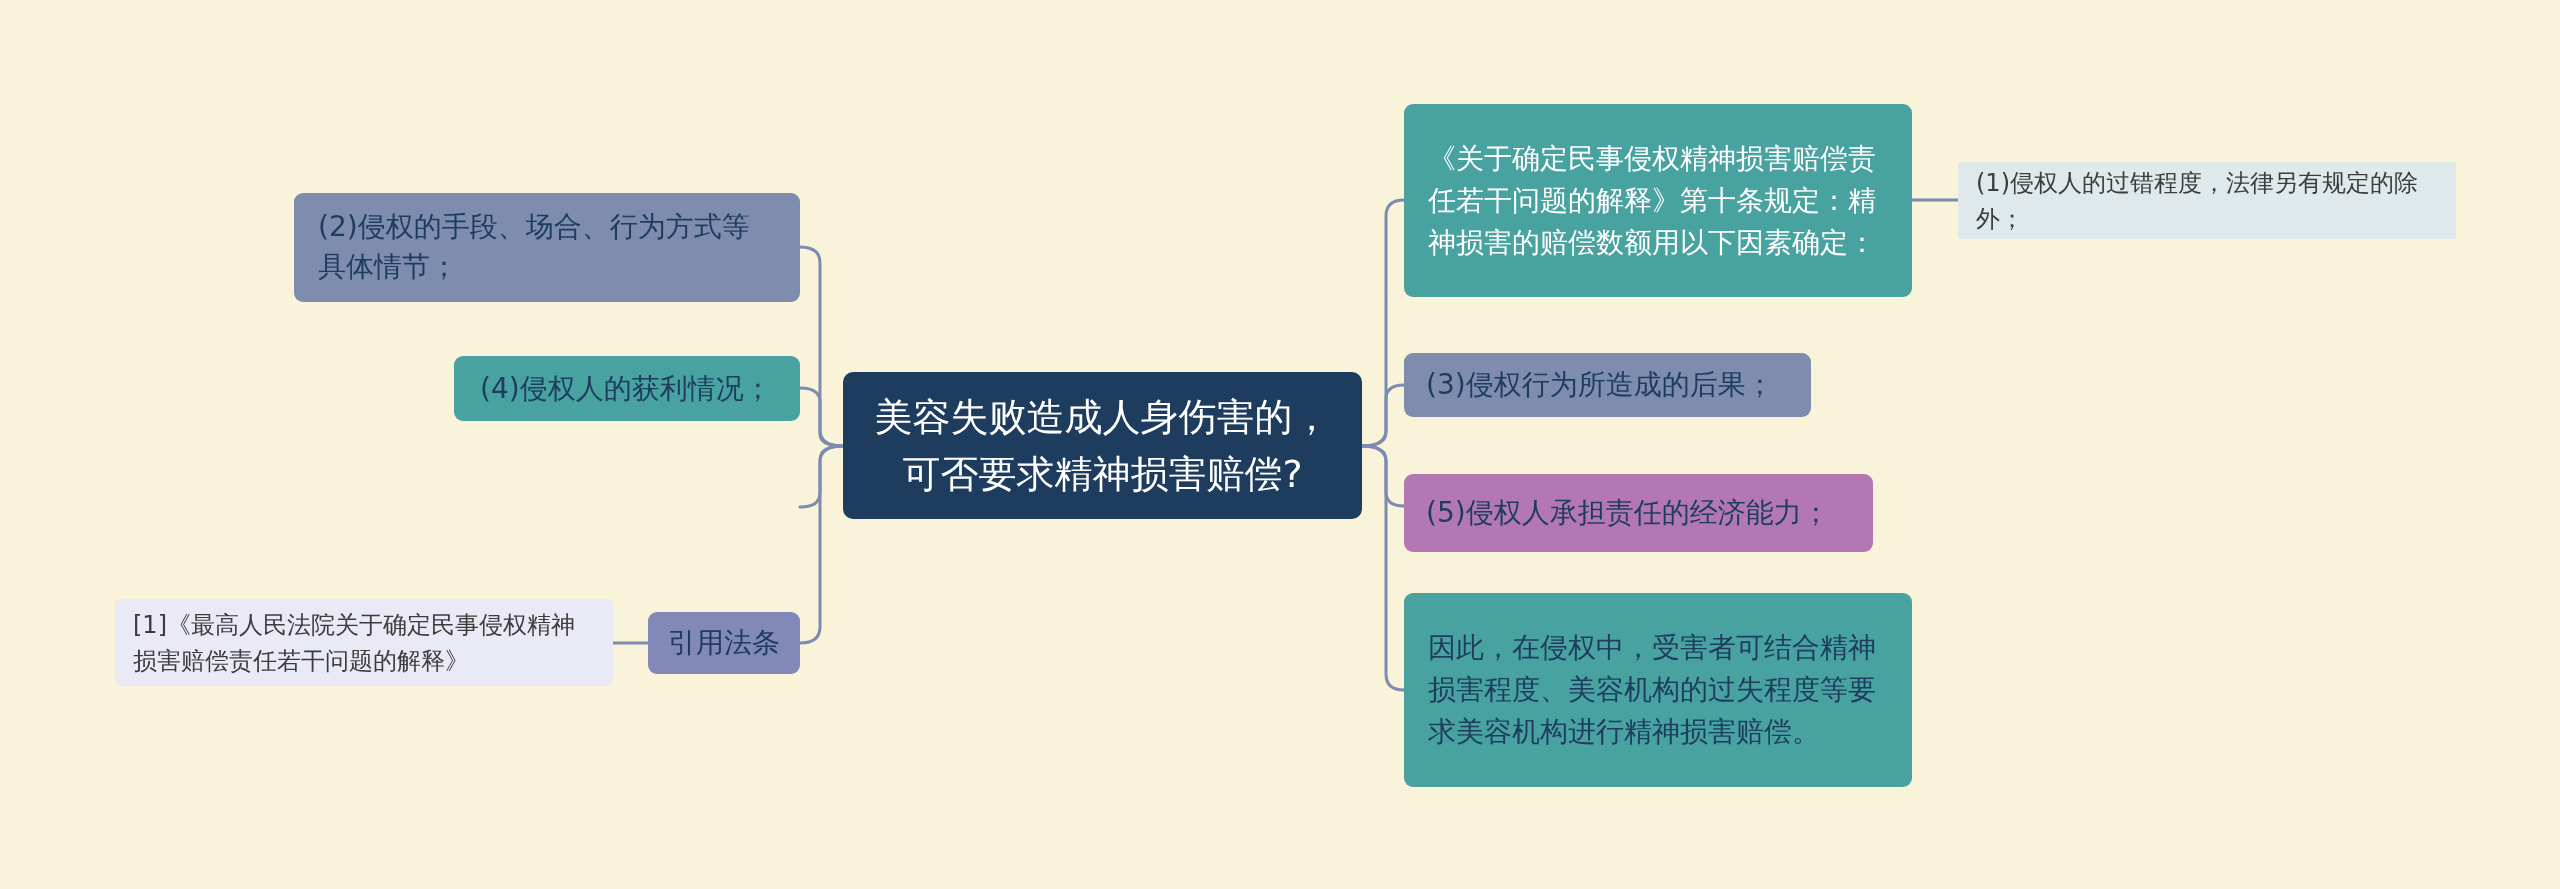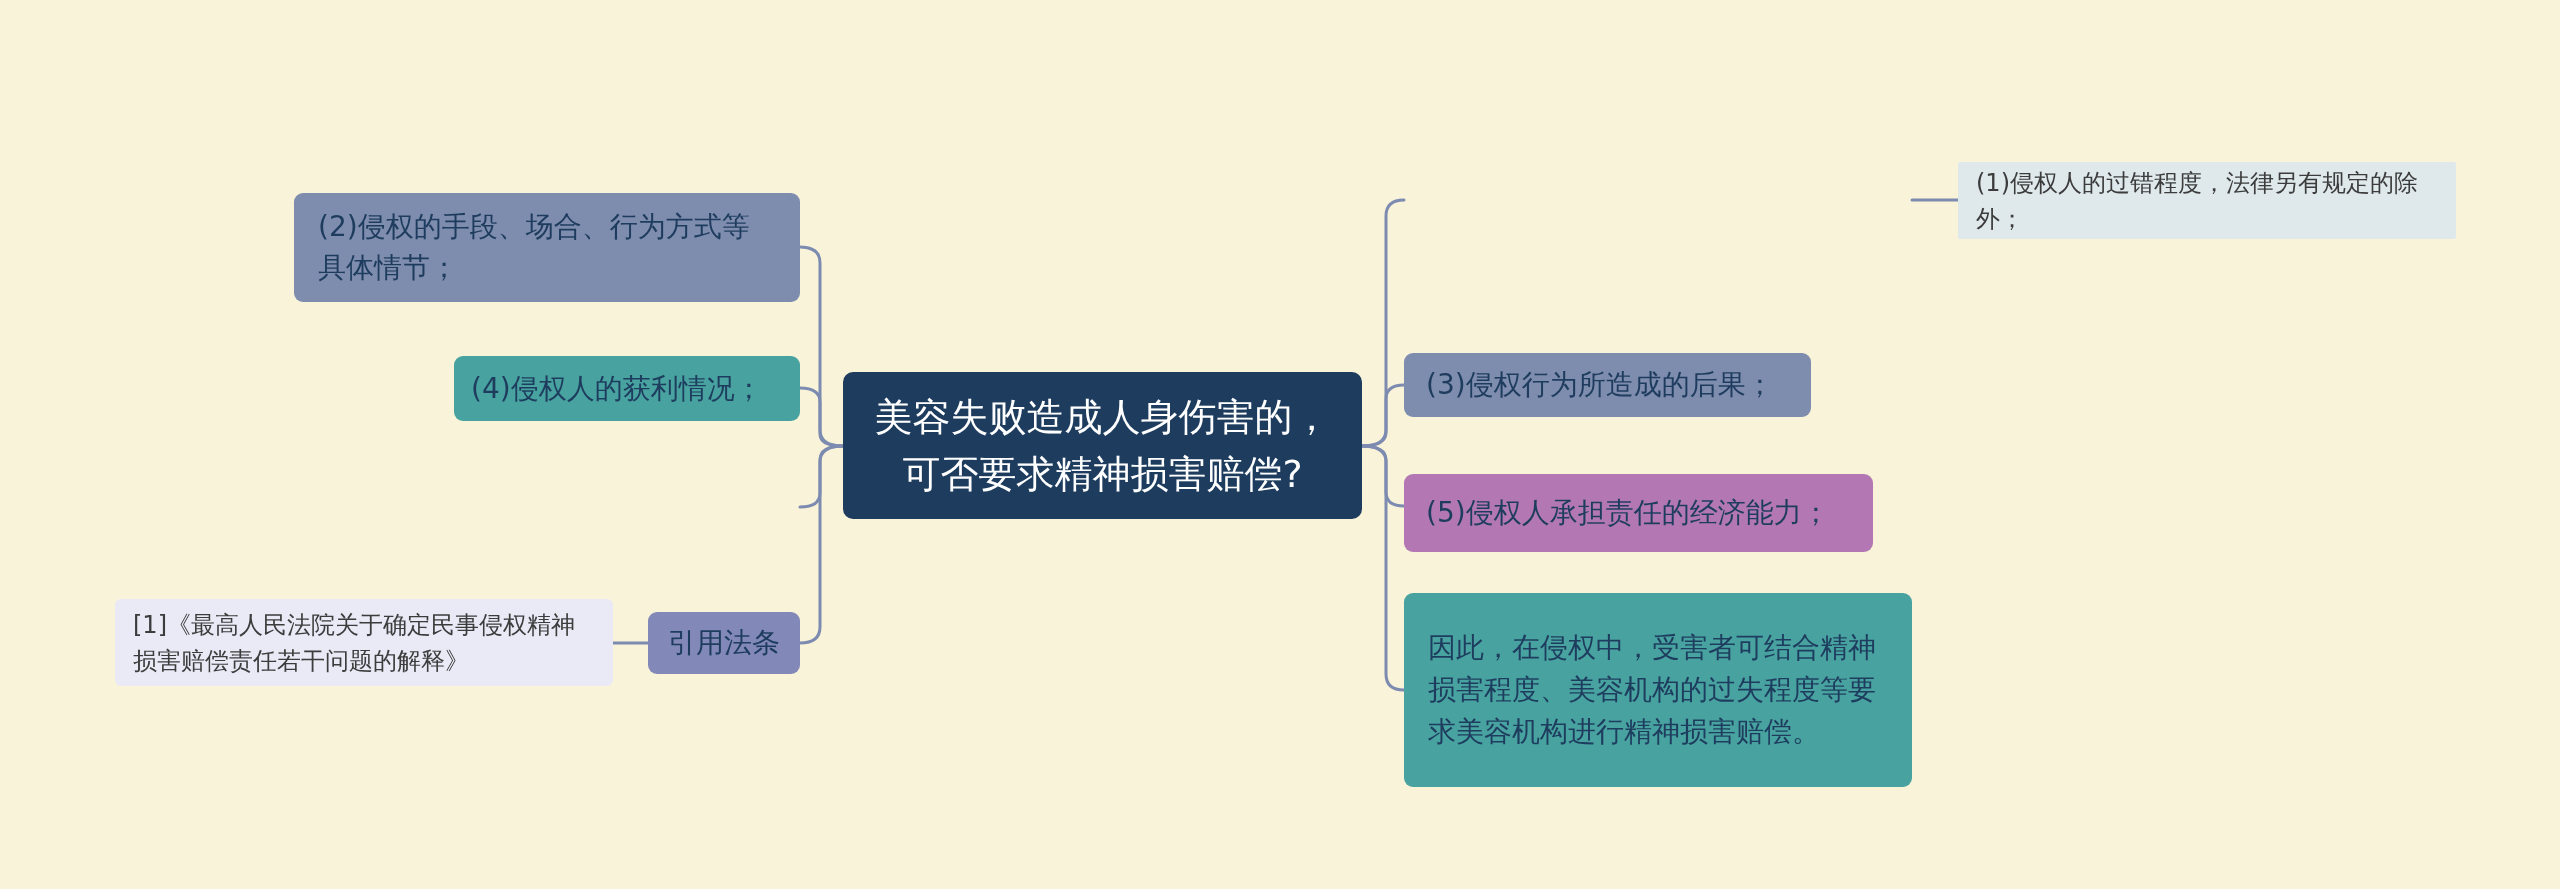--- a/index.html
+++ b/index.html
@@ -14,23 +14,23 @@
   body{background:var(--bg);font-family:"DejaVu Sans","Liberation Sans",sans-serif;}
   .canvas{position:relative;width:2560px;height:889px;overflow:hidden;background:var(--bg);}
   svg.edges{position:absolute;left:0;top:0;width:2560px;height:889px;}
   .edge{fill:none;stroke:var(--line);stroke-width:3;stroke-linecap:round;}
   .node{position:absolute;border-radius:9px;display:flex;align-items:center;}
   .node .txt{width:100%;}
   .center-node{left:843px;top:372px;width:519px;height:147px;background:var(--center_bg);
     color:var(--center_text);font-size:38px;line-height:1.5;justify-content:flex-end;text-align:center;
     padding:16px 24px;border-radius:10px;}
   .n-left2{left:294px;top:193px;width:506px;height:109px;background:var(--slate_bg);
-    color:var(--dark_text);font-size:28px;line-height:1.45;padding:14px 24px;}
+    color:var(--dark_text);font-size:28px;line-height:1.45;padding:14px 24px;align-items:flex-end;}
   .n-left4{left:454px;top:356px;width:346px;height:65px;background:var(--teal_bg);
-    color:var(--dark_text);font-size:28px;padding:10px 17px;}
+    color:var(--dark_text);font-size:28px;padding:10px 26px;}
   .n-left6{left:302px;top:475px;width:498px;height:64px;background:var(--purple_bg);
     color:var(--dark_text);font-size:28px;padding:10px 22px;}
   .n-citelabel{left:648px;top:612px;width:152px;height:62px;background:var(--cite_label_bg);
     color:var(--dark_text);font-size:28px;justify-content:flex-end;text-align:center;padding:16px;}
   .n-citation{left:115px;top:599px;width:498px;height:87px;background:var(--citation_bg);
     color:var(--neutral_text);font-size:24px;line-height:1.5;padding:10px 18px;border-radius:6px;}
   .n-rule{left:1404px;top:104px;width:508px;height:193px;background:var(--teal_bg);
     color:#ffffff;font-size:28px;line-height:1.5;padding:16px 24px;}
   .n-right1{left:1958px;top:162px;width:498px;height:77px;background:var(--pale_bg);
     color:var(--neutral_text);font-size:24px;line-height:1.5;padding:8px 18px;border-radius:2px;}
@@ -71,20 +71,23 @@
   <div class="node n-left4">
     <div class="txt">(4)侵权人的获利情况；</div>
   </div>
   <div class="node n-citelabel">
     <div class="txt">引用法条</div>
   </div>
   <div class="node n-citation">
     <div class="txt">[1]《最高人民法院关于确定民事侵权精神损害赔偿责任若干问题的解释》</div>
   </div>
 
+  <div class="node n-rule">
+    <div class="txt">《关于确定民事侵权精神损害赔偿责任若干问题的解释》第十条规定：精神损害的赔偿数额用以下因素确定：</div>
+  </div>
   <div class="node n-right1">
     <div class="txt">(1)侵权人的过错程度，法律另有规定的除外；</div>
   </div>
   <div class="node n-right3">
     <div class="txt">(3)侵权行为所造成的后果；</div>
   </div>
   <div class="node n-right5">
     <div class="txt">(5)侵权人承担责任的经济能力；</div>
   </div>
   <div class="node n-conclusion">

